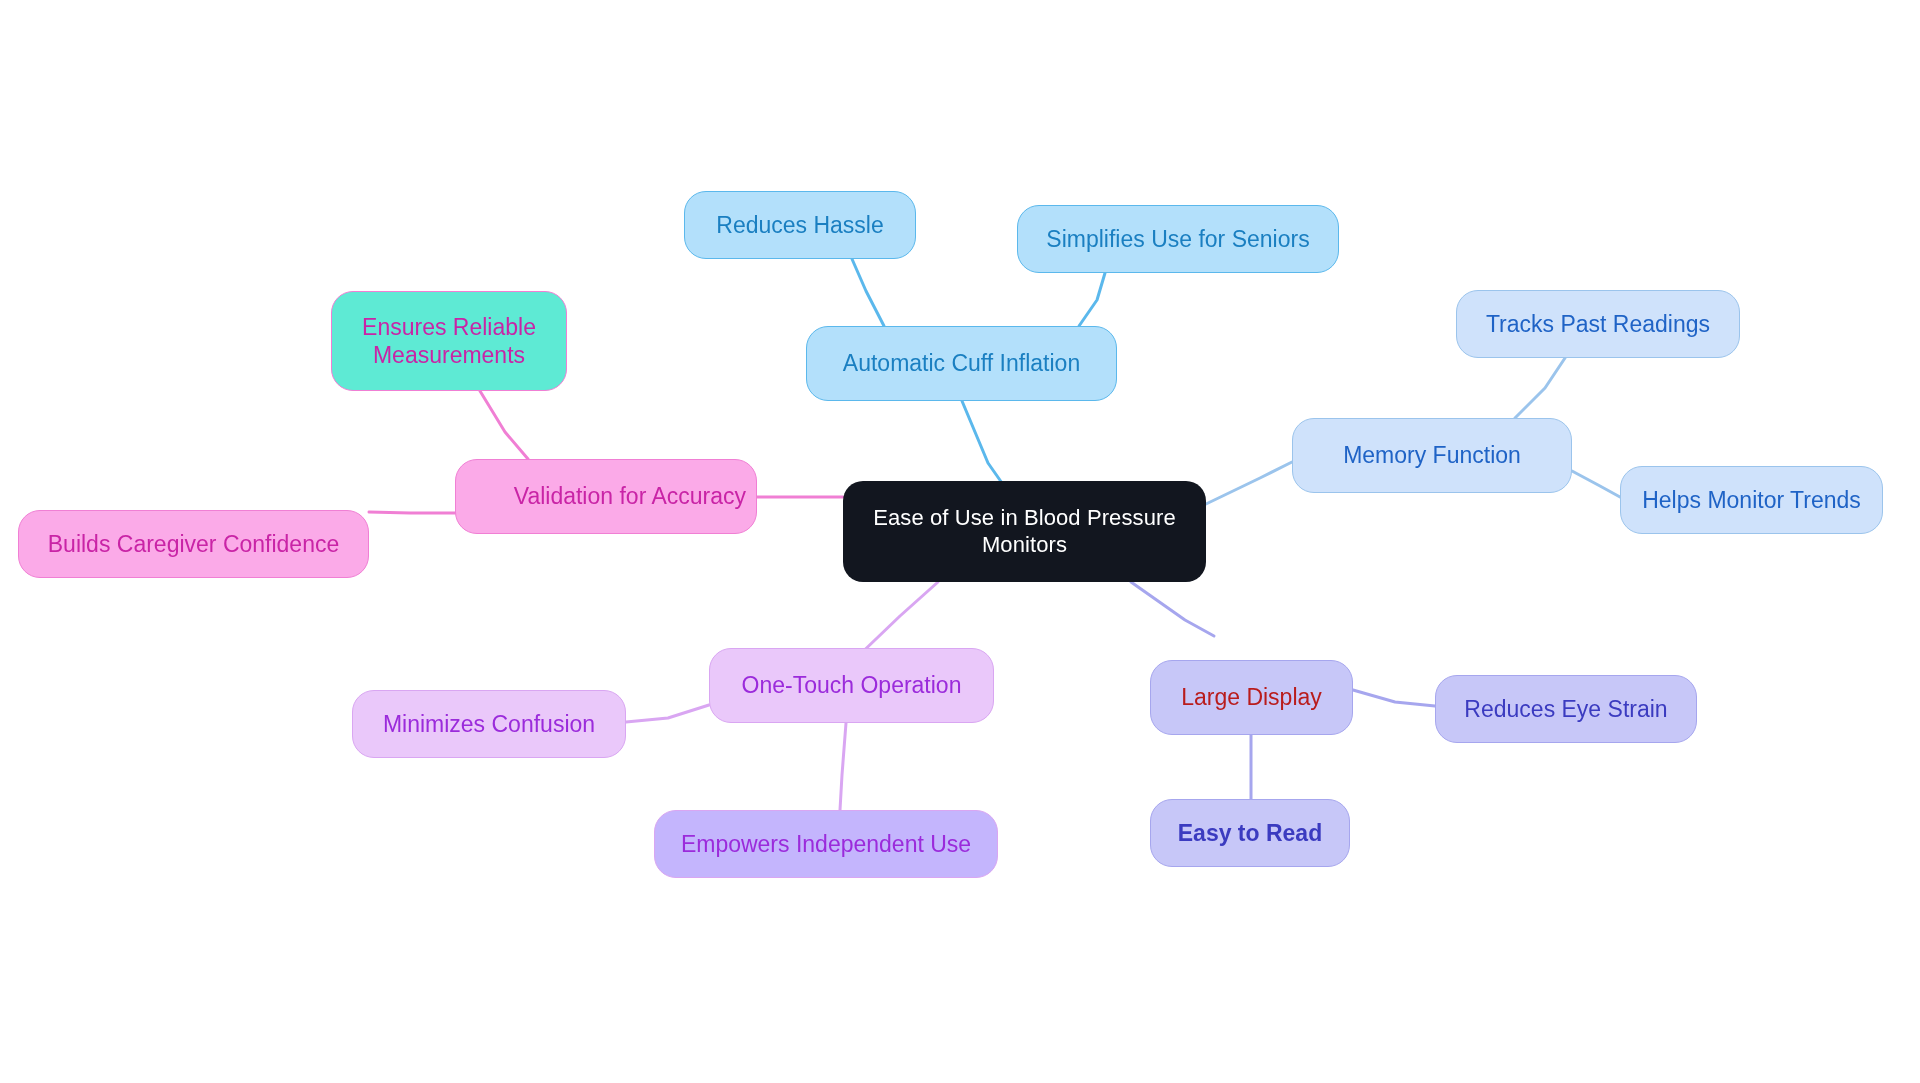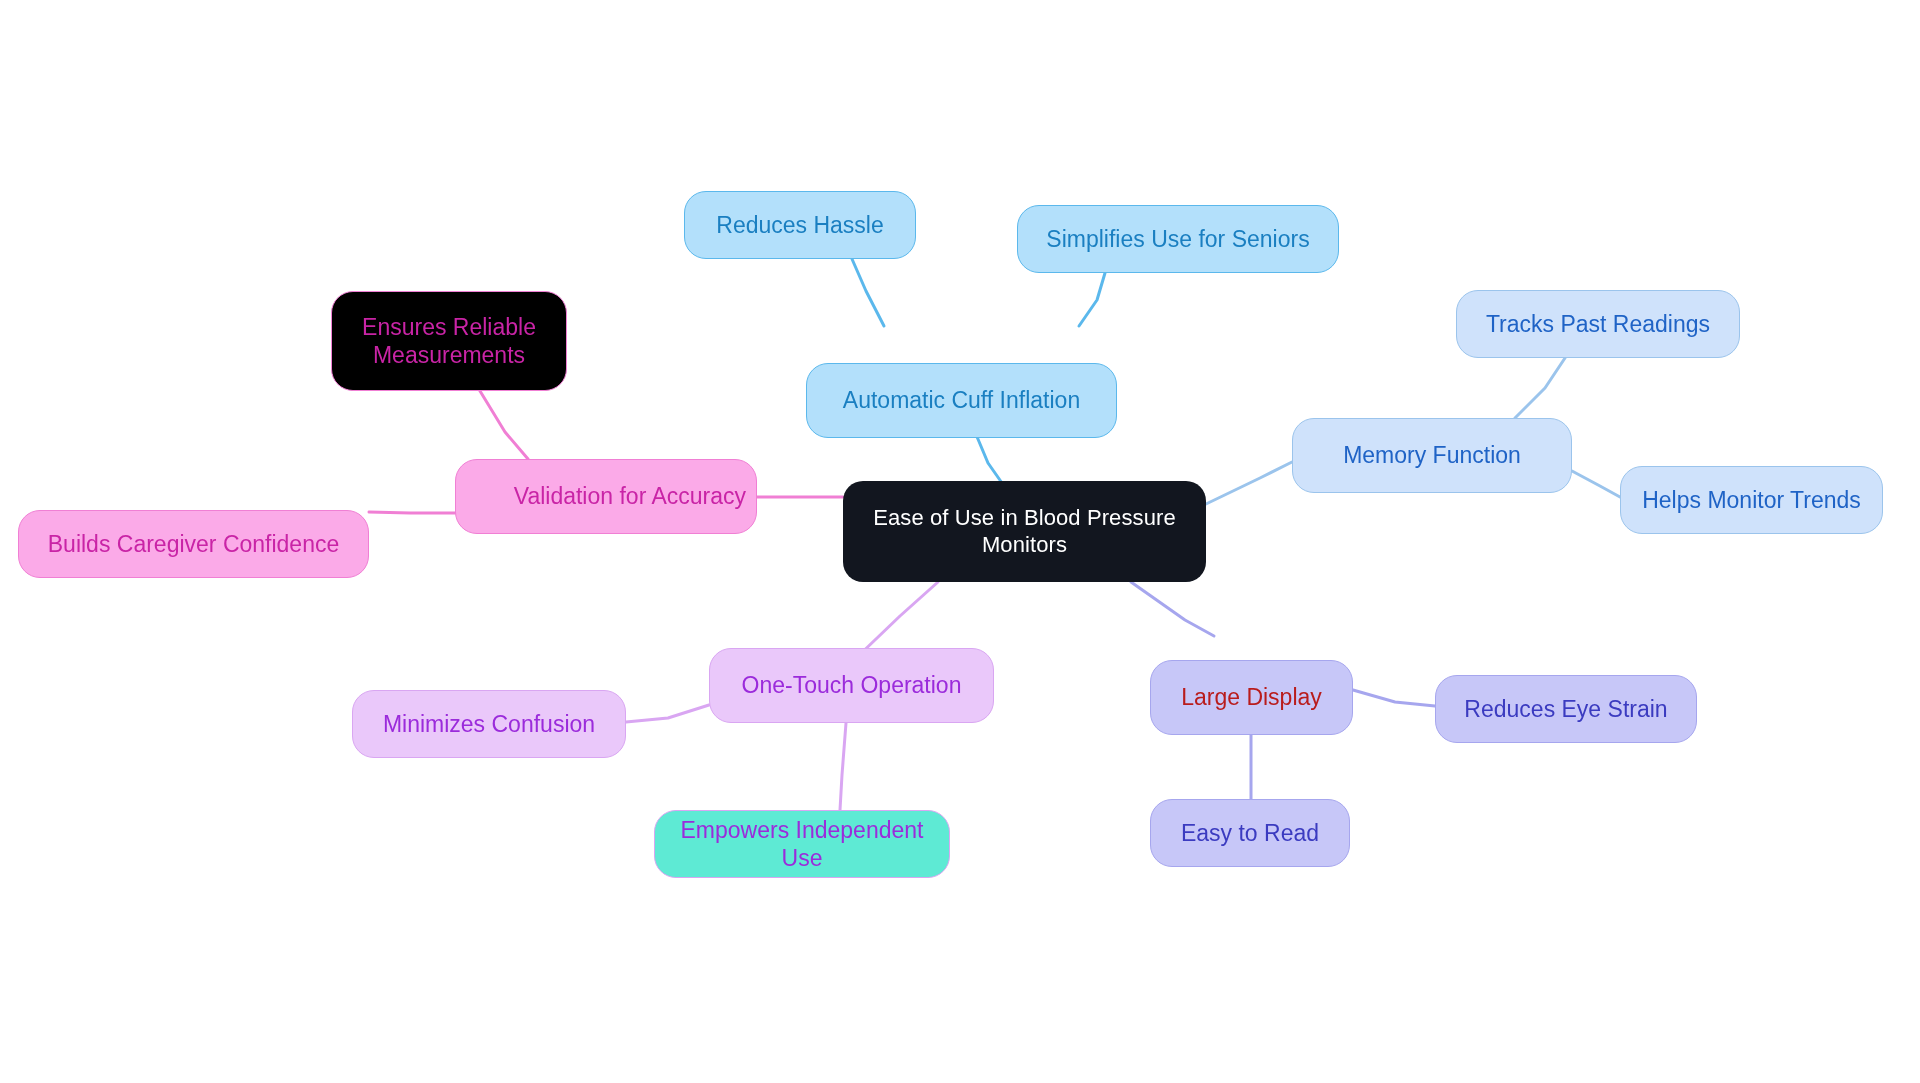--- a/index.html
+++ b/index.html
@@ -68,28 +68,28 @@
       <polyline points="1572,471 1600,486 1620,497" fill="none" stroke="#9bc4ec" stroke-width="3" stroke-linecap="round" stroke-linejoin="round"></polyline>
       <polyline points="1131,582 1185,620 1214,636" fill="none" stroke="#a6a6ee" stroke-width="3" stroke-linecap="round" stroke-linejoin="round"></polyline>
       <polyline points="1353,690 1395,702 1435,706" fill="none" stroke="#a6a6ee" stroke-width="3" stroke-linecap="round" stroke-linejoin="round"></polyline>
       <polyline points="1251,711 1251,760 1251,799" fill="none" stroke="#a6a6ee" stroke-width="3" stroke-linecap="round" stroke-linejoin="round"></polyline>
       <polyline points="938,582 900,616 852,662" fill="none" stroke="#d9a6f2" stroke-width="3" stroke-linecap="round" stroke-linejoin="round"></polyline>
       <polyline points="709,705 668,718 626,722" fill="none" stroke="#d9a6f2" stroke-width="3" stroke-linecap="round" stroke-linejoin="round"></polyline>
       <polyline points="846,723 842,775 840,810" fill="none" stroke="#d9a6f2" stroke-width="3" stroke-linecap="round" stroke-linejoin="round"></polyline>
     </svg>
 <div class="node leaf" style="left: 684px; top: 191px; width: 232px; height: 68px; background: rgb(179, 224, 251); border-color: rgb(91, 184, 236); color: rgb(26, 127, 193);"><span>Reduces Hassle</span></div>
     <div class="node leaf" style="left: 1017px; top: 205px; width: 322px; height: 68px; background: rgb(179, 224, 251); border-color: rgb(91, 184, 236); color: rgb(26, 127, 193);"><span>Simplifies Use for Seniors</span></div>
-    <div class="node branch" style="left: 806px; top: 326px; width: 311px; height: 75px; background: rgb(179, 224, 251); border-color: rgb(91, 184, 236); color: rgb(26, 127, 193); margin-top: 37px;"><span>Automatic Cuff Inflation</span></div>
-    <div class="node leaf" style="left: 331px; top: 291px; width: 236px; height: 100px; background: #000000; border-color: rgb(240, 127, 212); color: rgb(201, 36, 166);"><span>Ensures Reliable
+    <div class="node branch" style="left: 806px; top: 326px; width: 311px; height: 75px; background: rgb(179, 224, 251); border-color: rgb(91, 184, 236); color: rgb(26, 127, 193);"><span>Automatic Cuff Inflation</span></div>
+    <div class="node leaf" style="left: 331px; top: 291px; width: 236px; height: 100px; background: #5eead4; border-color: rgb(240, 127, 212); color: rgb(201, 36, 166);"><span>Ensures Reliable
 Measurements</span></div>
     <div class="node branch" style="left: 455px; top: 459px; width: 302px; height: 75px; background: rgb(251, 170, 232); border-color: rgb(240, 127, 212); color: rgb(201, 36, 166); justify-content: flex-end;"><span>Validation for Accuracy</span></div>
     <div class="node leaf" style="left: 18px; top: 478px; width: 351px; height: 68px; background: rgb(251, 170, 232); border-color: rgb(240, 127, 212); color: rgb(201, 36, 166); margin-top: 32px;"><span>Builds Caregiver Confidence</span></div>
     <div class="node leaf" style="left: 1456px; top: 290px; width: 284px; height: 68px; background: rgb(207, 226, 251); border-color: rgb(155, 196, 236); color: rgb(31, 99, 198);"><span>Tracks Past Readings</span></div>
     <div class="node branch" style="left: 1292px; top: 418px; width: 280px; height: 75px; background: rgb(207, 226, 251); border-color: rgb(155, 196, 236); color: rgb(31, 99, 198);"><span>Memory Function</span></div>
     <div class="node leaf" style="left: 1620px; top: 466px; width: 263px; height: 68px; background: rgb(207, 226, 251); border-color: rgb(155, 196, 236); color: rgb(31, 99, 198);"><span>Helps Monitor Trends</span></div>
     <div class="node branch" style="left: 1150px; top: 636px; width: 203px; height: 75px; background: rgb(199, 199, 248); border-color: rgb(166, 166, 238); color: #b91c1c; margin-top: 24px;"><span>Large Display</span></div>
     <div class="node leaf" style="left: 1435px; top: 675px; width: 262px; height: 68px; background: rgb(199, 199, 248); border-color: rgb(166, 166, 238); color: rgb(59, 59, 192);"><span>Reduces Eye Strain</span></div>
-    <div class="node leaf" style="left: 1150px; top: 799px; width: 200px; height: 68px; background: rgb(199, 199, 248); border-color: rgb(166, 166, 238); color: rgb(59, 59, 192);"><span>Easy to Read</span></div>
+    <div class="node leaf" style="left: 1150px; top: 799px; width: 200px; height: 68px; background: rgb(199, 199, 248); border-color: rgb(166, 166, 238); color: rgb(59, 59, 192); font-weight: bold;"><span>Easy to Read</span></div>
     <div class="node leaf" style="left: 352px; top: 690px; width: 274px; height: 68px; background: rgb(234, 200, 250); border-color: rgb(217, 166, 242); color: rgb(155, 43, 219);"><span>Minimizes Confusion</span></div>
     <div class="node branch" style="left: 709px; top: 648px; width: 285px; height: 75px; background: rgb(234, 200, 250); border-color: rgb(217, 166, 242); color: rgb(155, 43, 219);"><span>One-Touch Operation</span></div>
-    <div class="node leaf" style="left: 654px; top: 810px; width: 296px; height: 68px; background: #5eead4; border-color: rgb(217, 166, 242); color: rgb(155, 43, 219);"><span>Empowers Independent Use</span></div>
+    <div class="node leaf" style="left: 654px; top: 810px; width: 344px; height: 68px; background: #c4b5fd; border-color: rgb(217, 166, 242); color: rgb(155, 43, 219);"><span>Empowers Independent Use</span></div>
     <div class="node root" style="left: 843px; top: 481px; width: 363px; height: 101px; background: rgb(18, 22, 31); color: rgb(255, 255, 255);"><span>Ease of Use in Blood Pressure Monitors</span></div>
   </div>
 
 </body></html>

